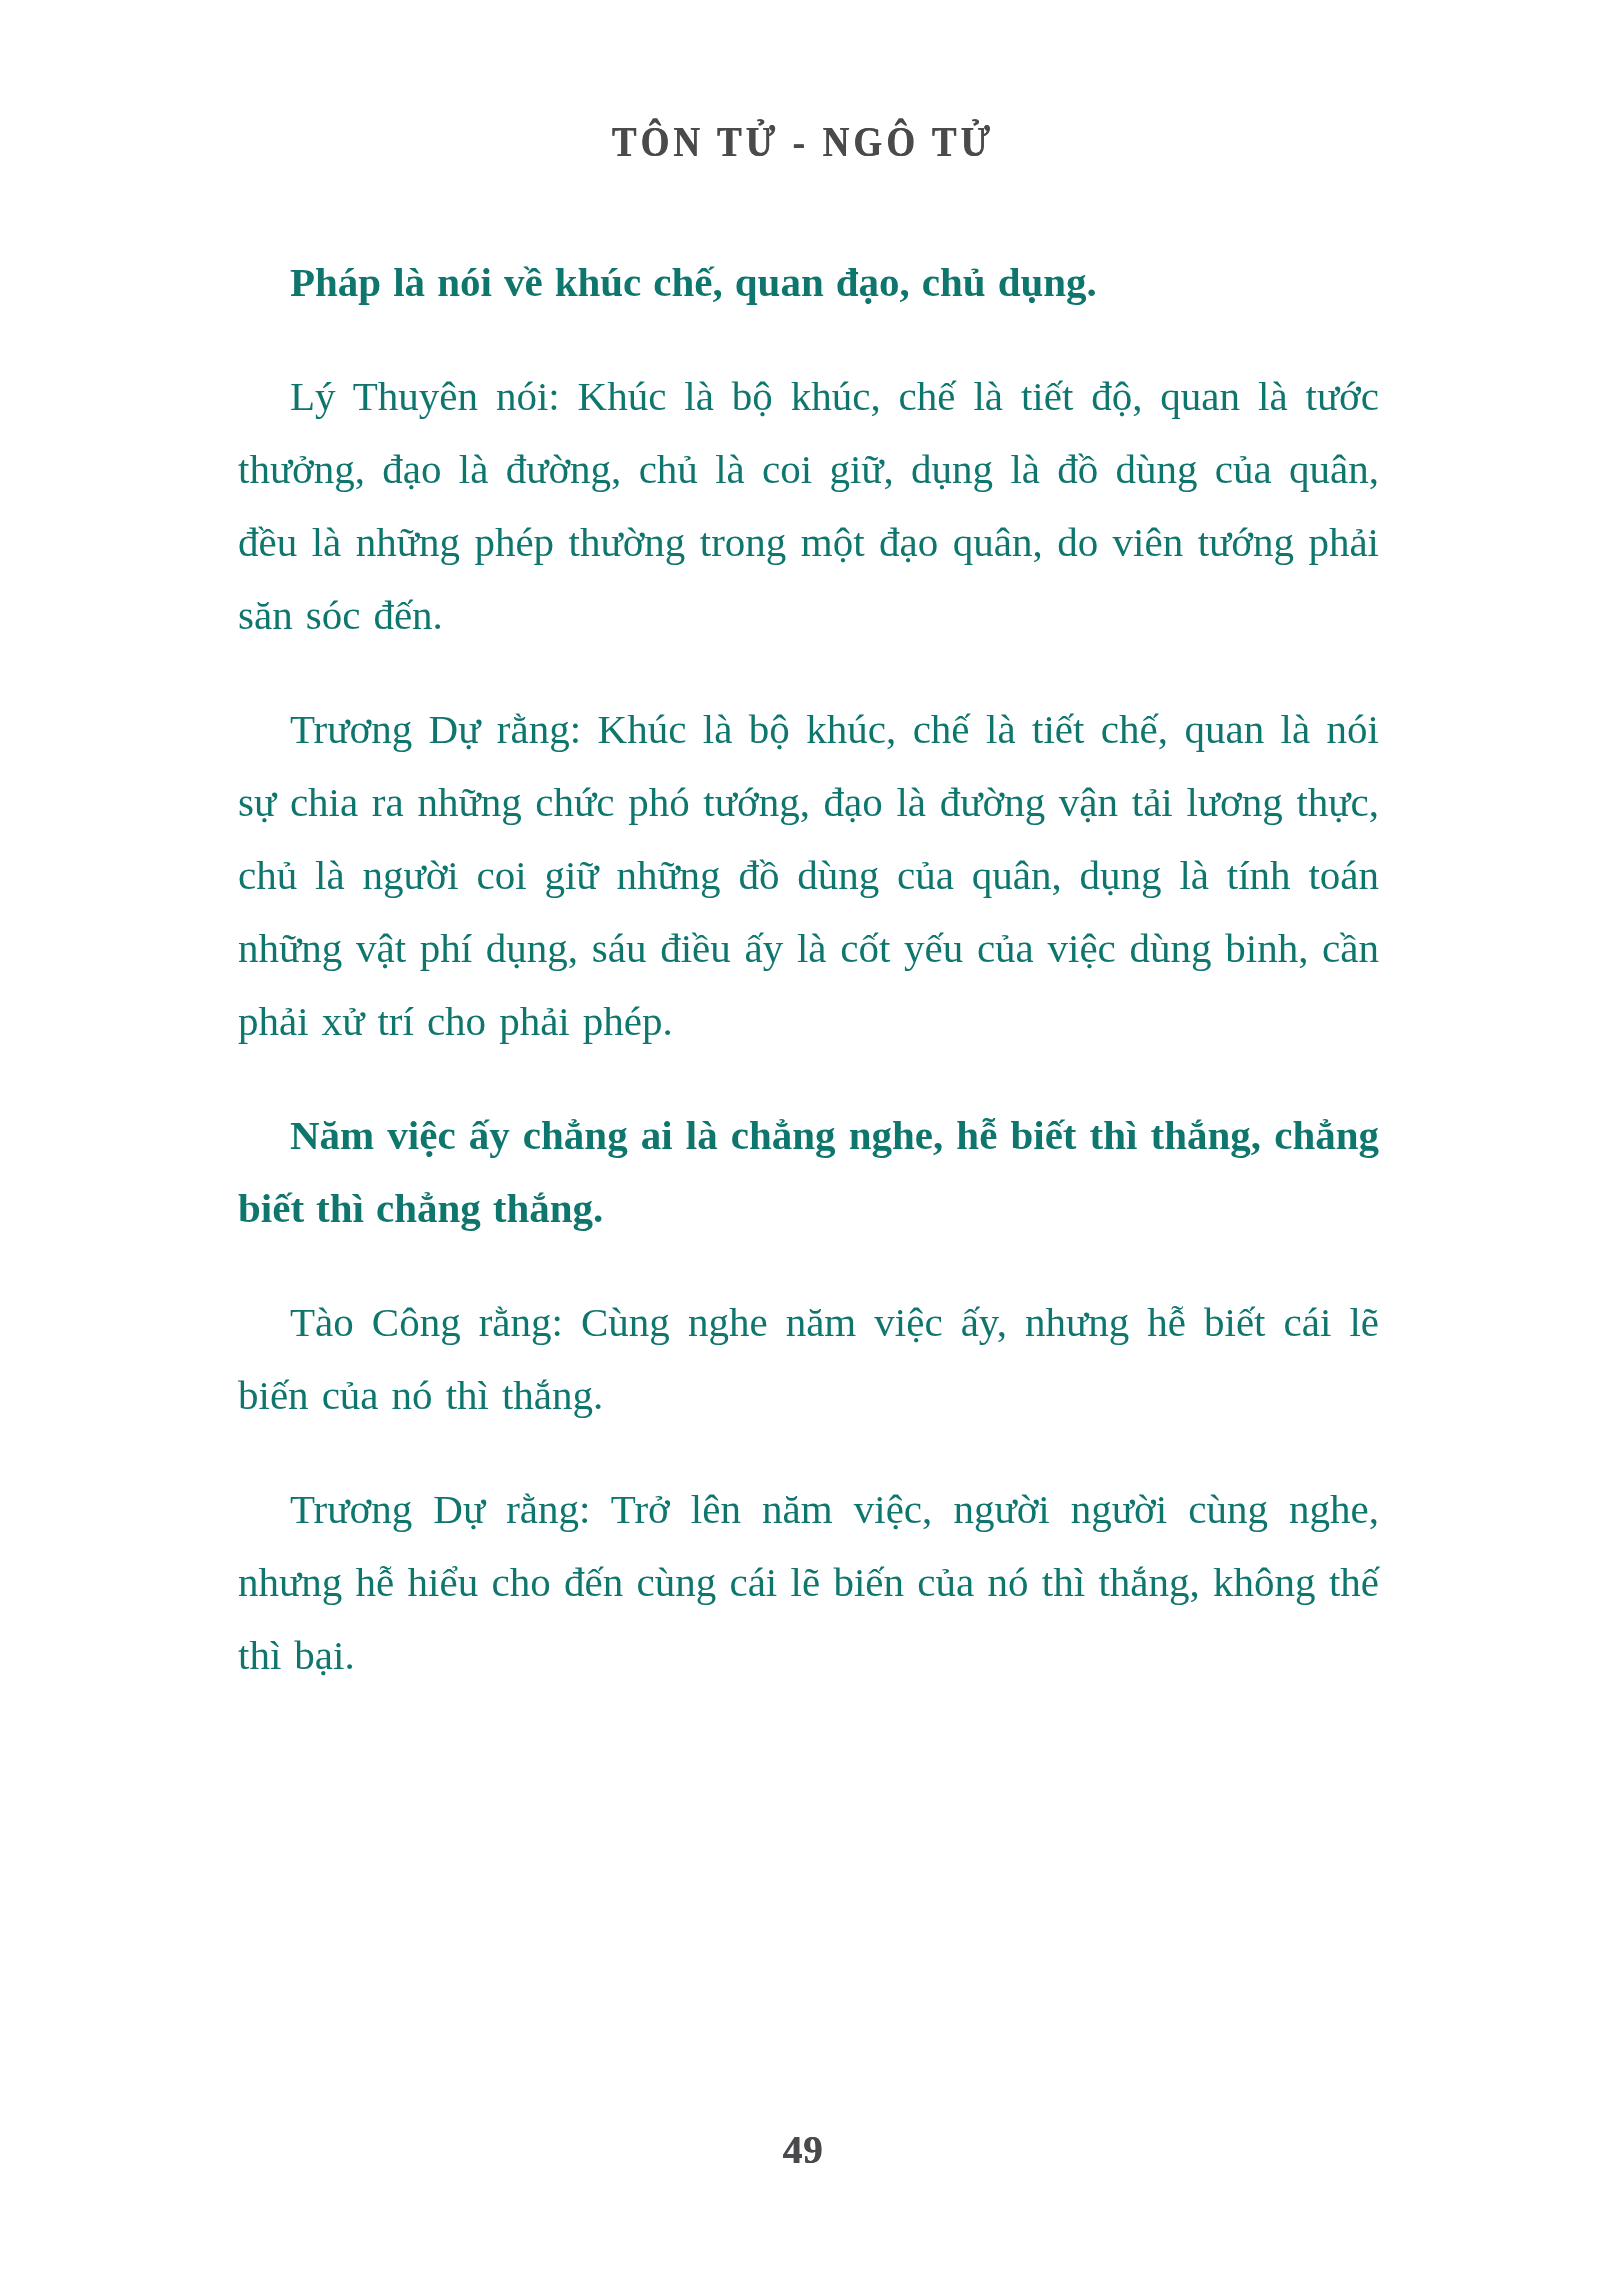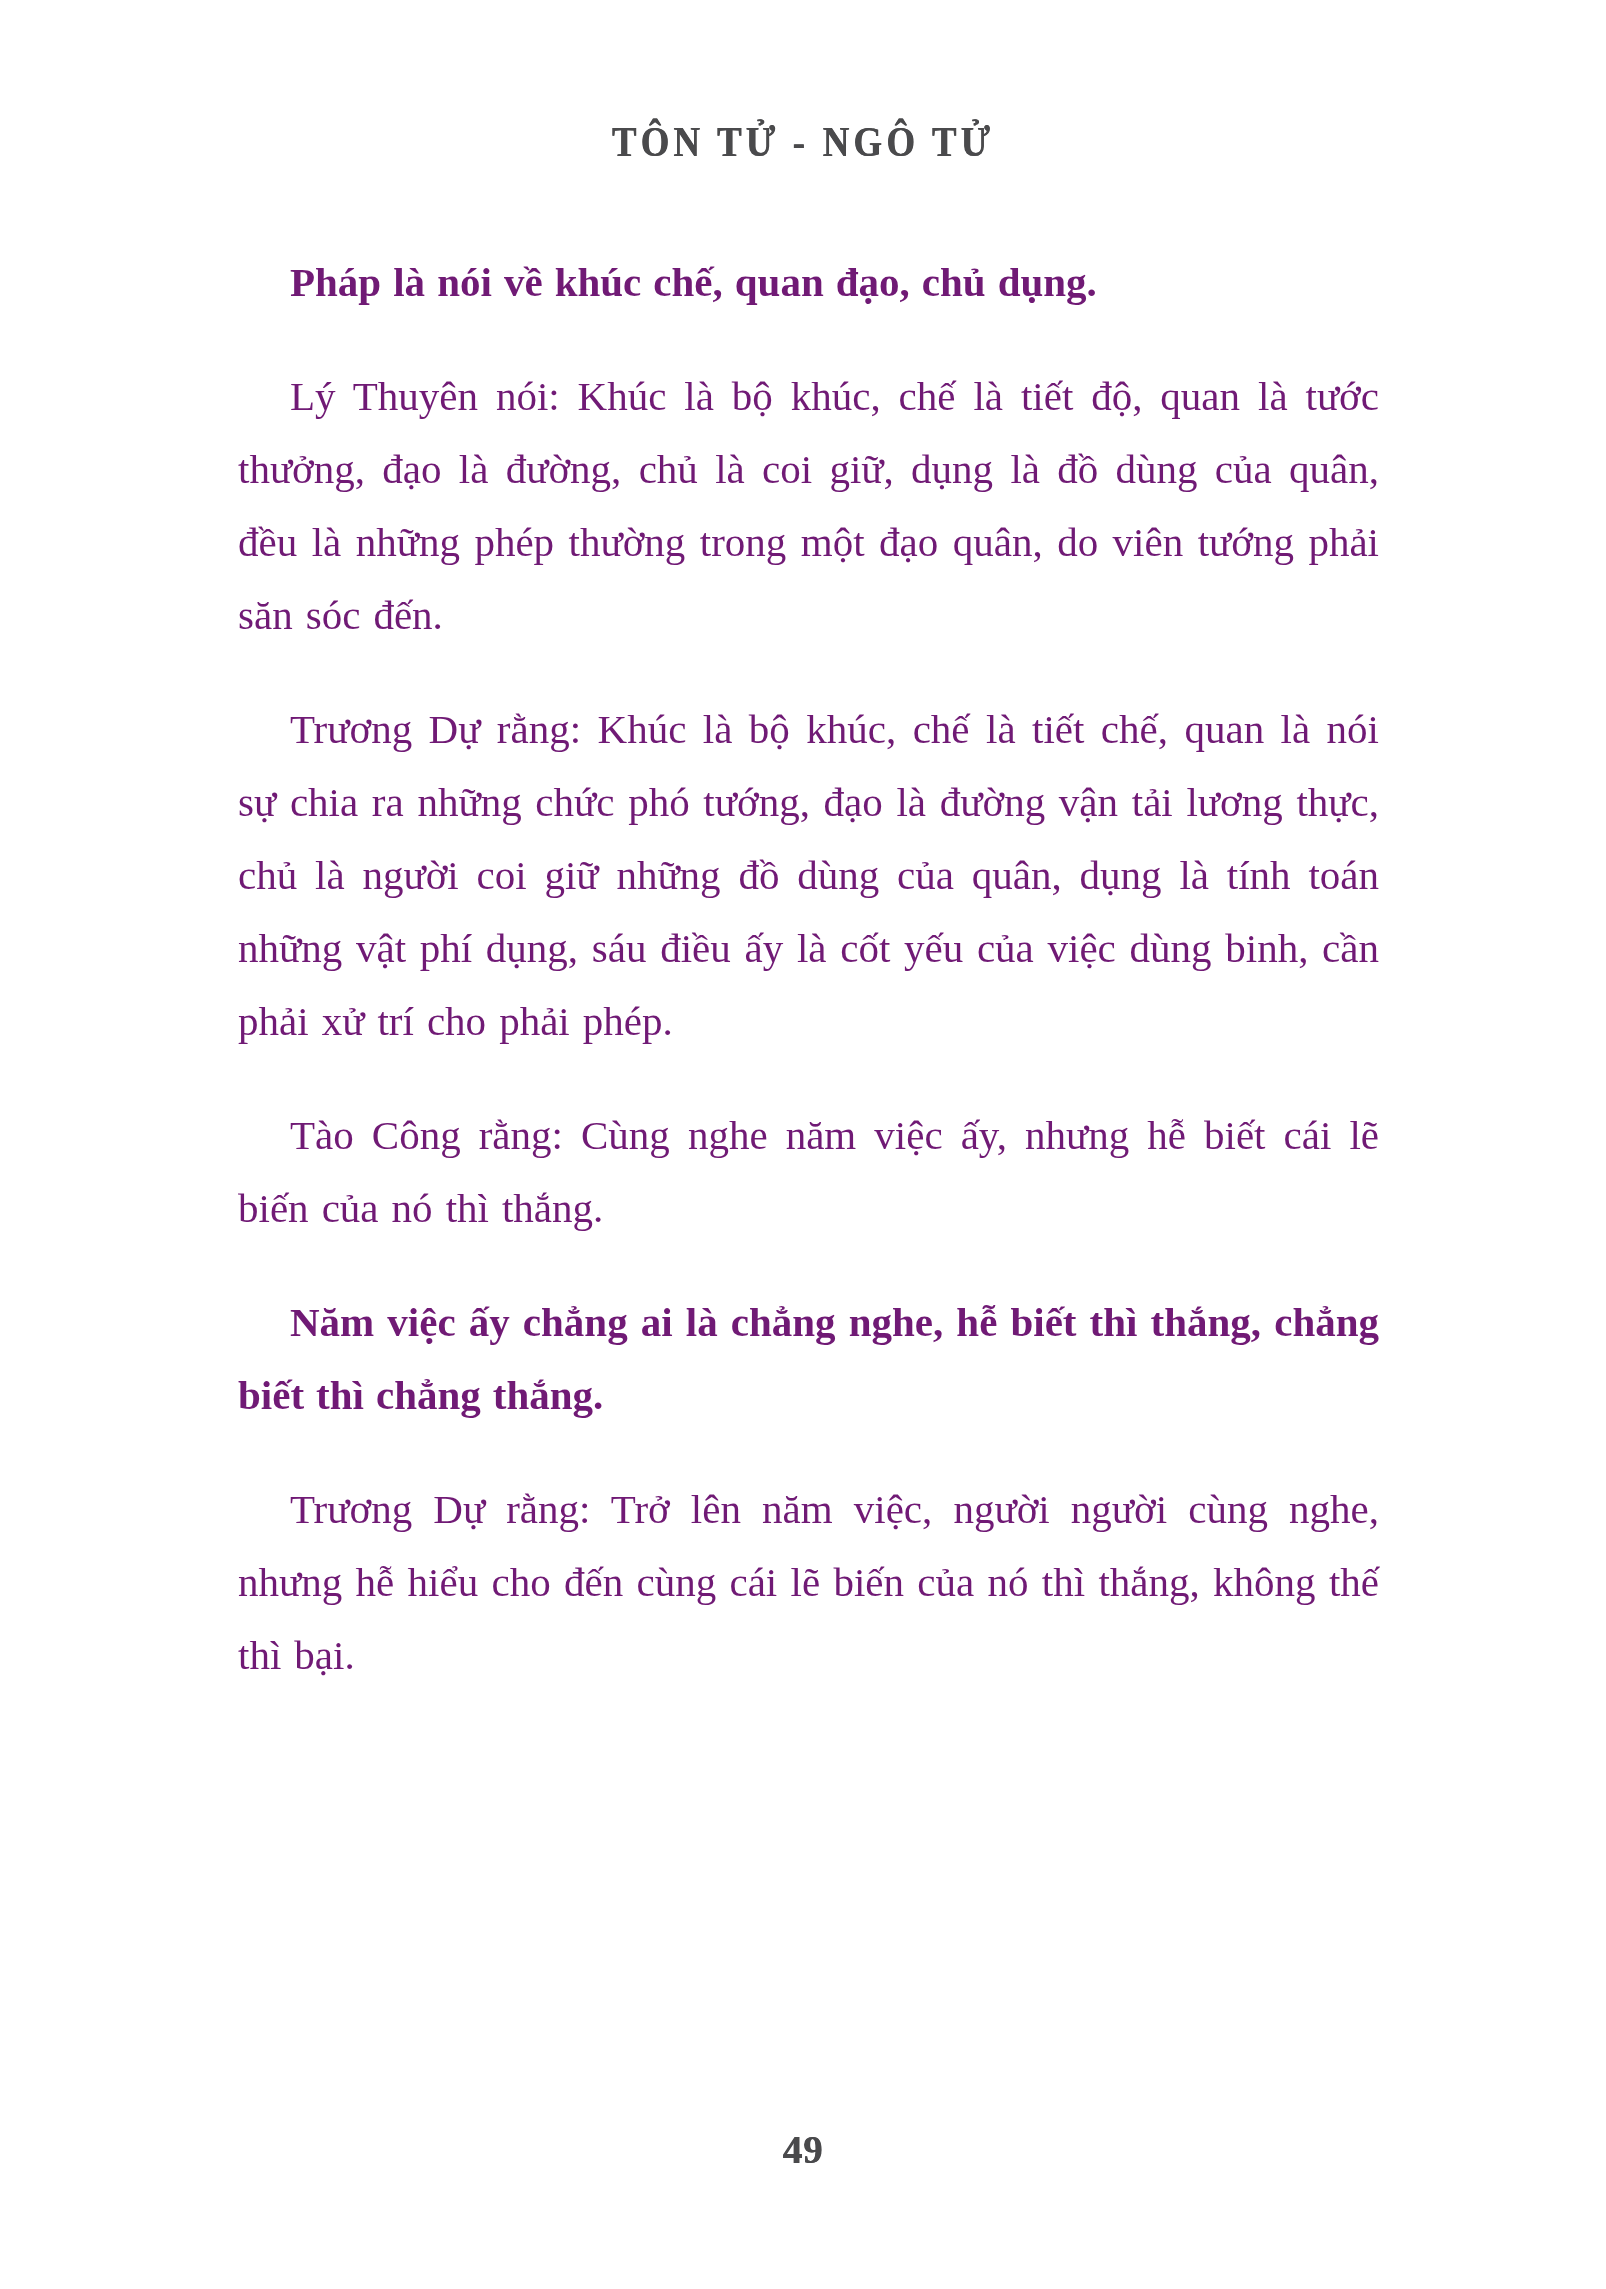--- a/index.html
+++ b/index.html
@@ -42,21 +42,21 @@
     left: 238px;
     top: 246px;
     width: 1141px;
   }
   .para {
     margin: 0 0 41px 0;
     font-size: 41px;
     line-height: 73px;
     text-align: justify;
     text-indent: 52px;
-    color: #701a75;
+    color: #0f766e;
     word-spacing: 2.8px;
   }
   .para.bold {
     font-weight: 700;
     word-spacing: 1.8px;
   }
   
   .page-number {
     position: absolute;
     top: 2127px;
@@ -77,21 +77,21 @@
 <div class="page">
 
   <div class="running-header">
     <span class="header-text">TÔN TỬ - NGÔ TỬ</span>
   </div>
 
   <main class="content">
     <p class="para bold">Pháp là nói về khúc chế, quan đạo, chủ dụng.</p>
     <p class="para">Lý Thuyên nói: Khúc là bộ khúc, chế là tiết độ, quan là tước thưởng, đạo là đường, chủ là coi giữ, dụng là đồ dùng của quân, đều là những phép thường trong một đạo quân, do viên tướng phải săn sóc đến.</p>
     <p class="para">Trương Dự rằng: Khúc là bộ khúc, chế là tiết chế, quan là nói sự chia ra những chức phó tướng, đạo là đường vận tải lương thực, chủ là người coi giữ những đồ dùng của quân, dụng là tính toán những vật phí dụng, sáu điều ấy là cốt yếu của việc dùng binh, cần phải xử trí cho phải phép.</p>
+    <p class="para bold">Năm việc ấy chẳng ai là chẳng nghe, hễ biết thì thắng, chẳng biết thì chẳng thắng.</p>
     <p class="para">Tào Công rằng: Cùng nghe năm việc ấy, nhưng hễ biết cái lẽ biến của nó thì thắng.</p>
-    <p class="para bold">Năm việc ấy chẳng ai là chẳng nghe, hễ biết thì thắng, chẳng biết thì chẳng thắng.</p>
     <p class="para">Trương Dự rằng: Trở lên năm việc, người người cùng nghe, nhưng hễ hiểu cho đến cùng cái lẽ biến của nó thì thắng, không thế thì bại.</p>
   </main>
 
   <div class="page-number">49</div>
 
 </div>
 
 
 </body></html>

